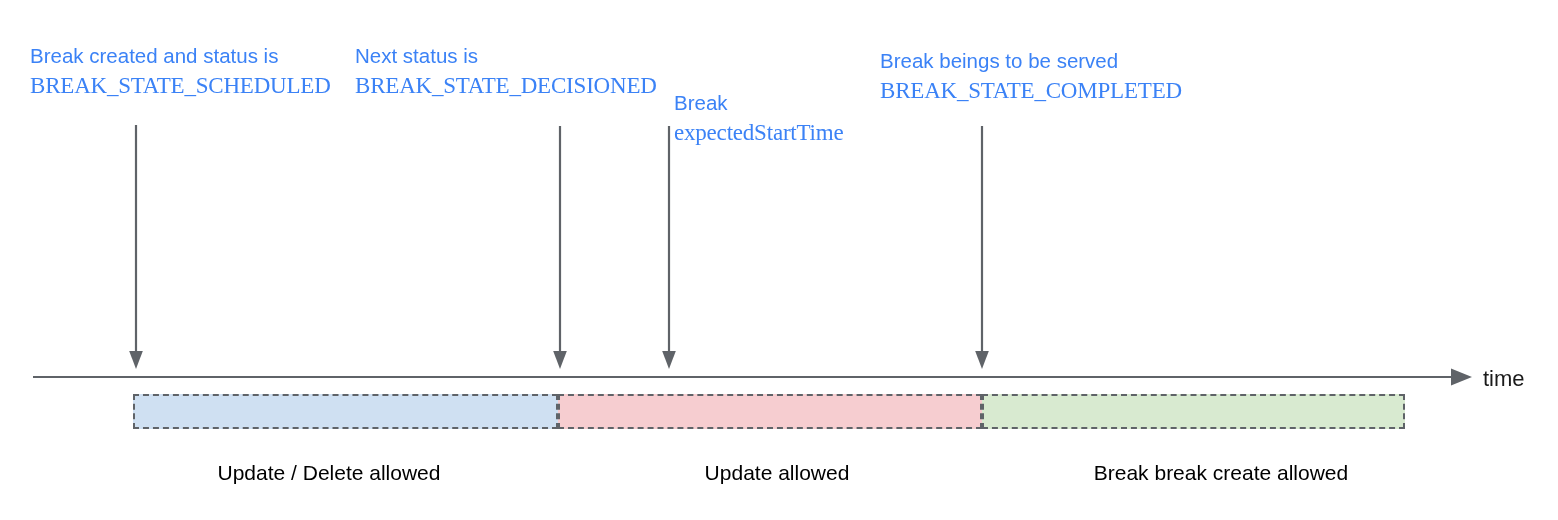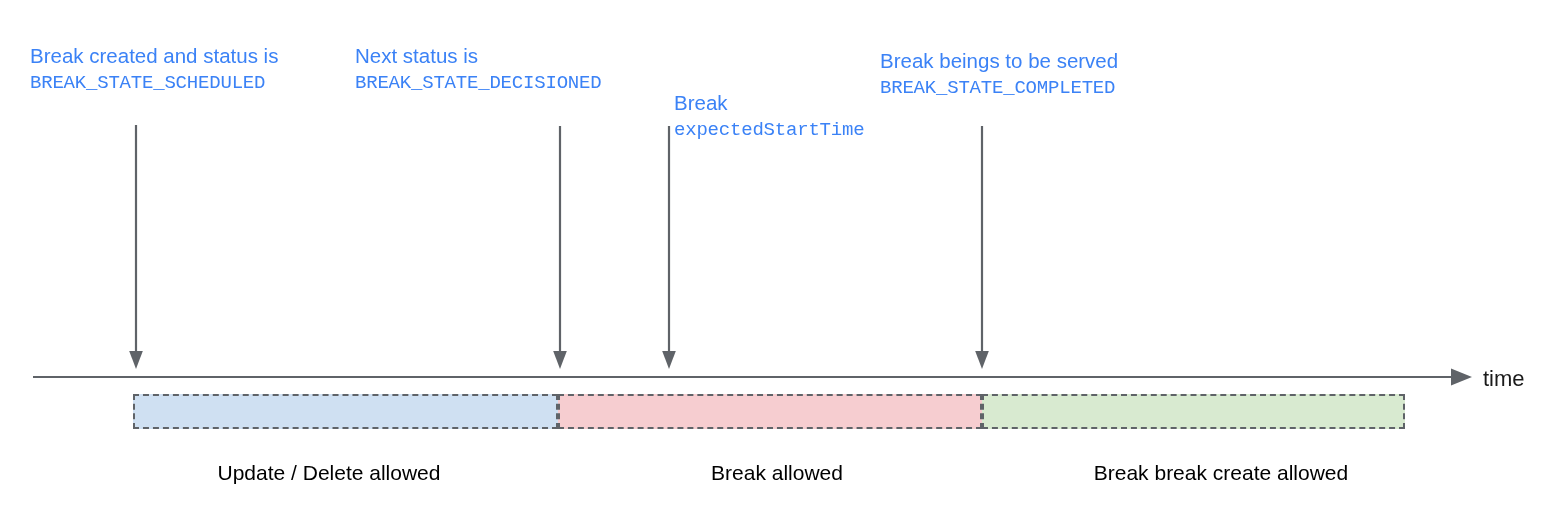--- a/index.html
+++ b/index.html
@@ -27,22 +27,22 @@
     line-height: 1.42;
     white-space: nowrap;
   }
   .annotation .ann-line {
     display: block;
     font-size: 20.5px;
     font-family: "Liberation Sans", sans-serif;
     color: #3b82f6;
   }
   .annotation .ann-line.mono {
-    font-family: Liberation Mono, monospace;
-    font-size: 19px;
+    font-family: Liberation Serif, serif;
+    font-size: 23px;
     letter-spacing: -0.2px;
   }
 
   
   .drop-arrow {
     position: absolute;
     width: 18px;
     pointer-events: none;
   }
   .drop-arrow svg { display: block; overflow: visible; }
@@ -143,16 +143,16 @@
     </svg>
   </div>
 
   <div class="axis-caption" style="left:1483px; top:366px;text-align:right;">time</div>
 
   <div class="phase-bar" style="left:133px; width:425px; background:#cfe0f2;"></div>
   <div class="phase-bar" style="left:558px; width:424px; background:#f6cdd0;"></div>
   <div class="phase-bar" style="left:982px; width:423px; background:#d8ead0;"></div>
 
   <div class="phase-caption" style="left:329px; top:461px;">Update / Delete allowed</div>
-  <div class="phase-caption" style="left:777px; top:461px;">Break allowed</div>
+  <div class="phase-caption" style="left:777px; top:461px;">Update allowed</div>
   <div class="phase-caption" style="left:1221px; top:461px;">Break break create allowed</div>
 
 </div>
 
 </body></html>

